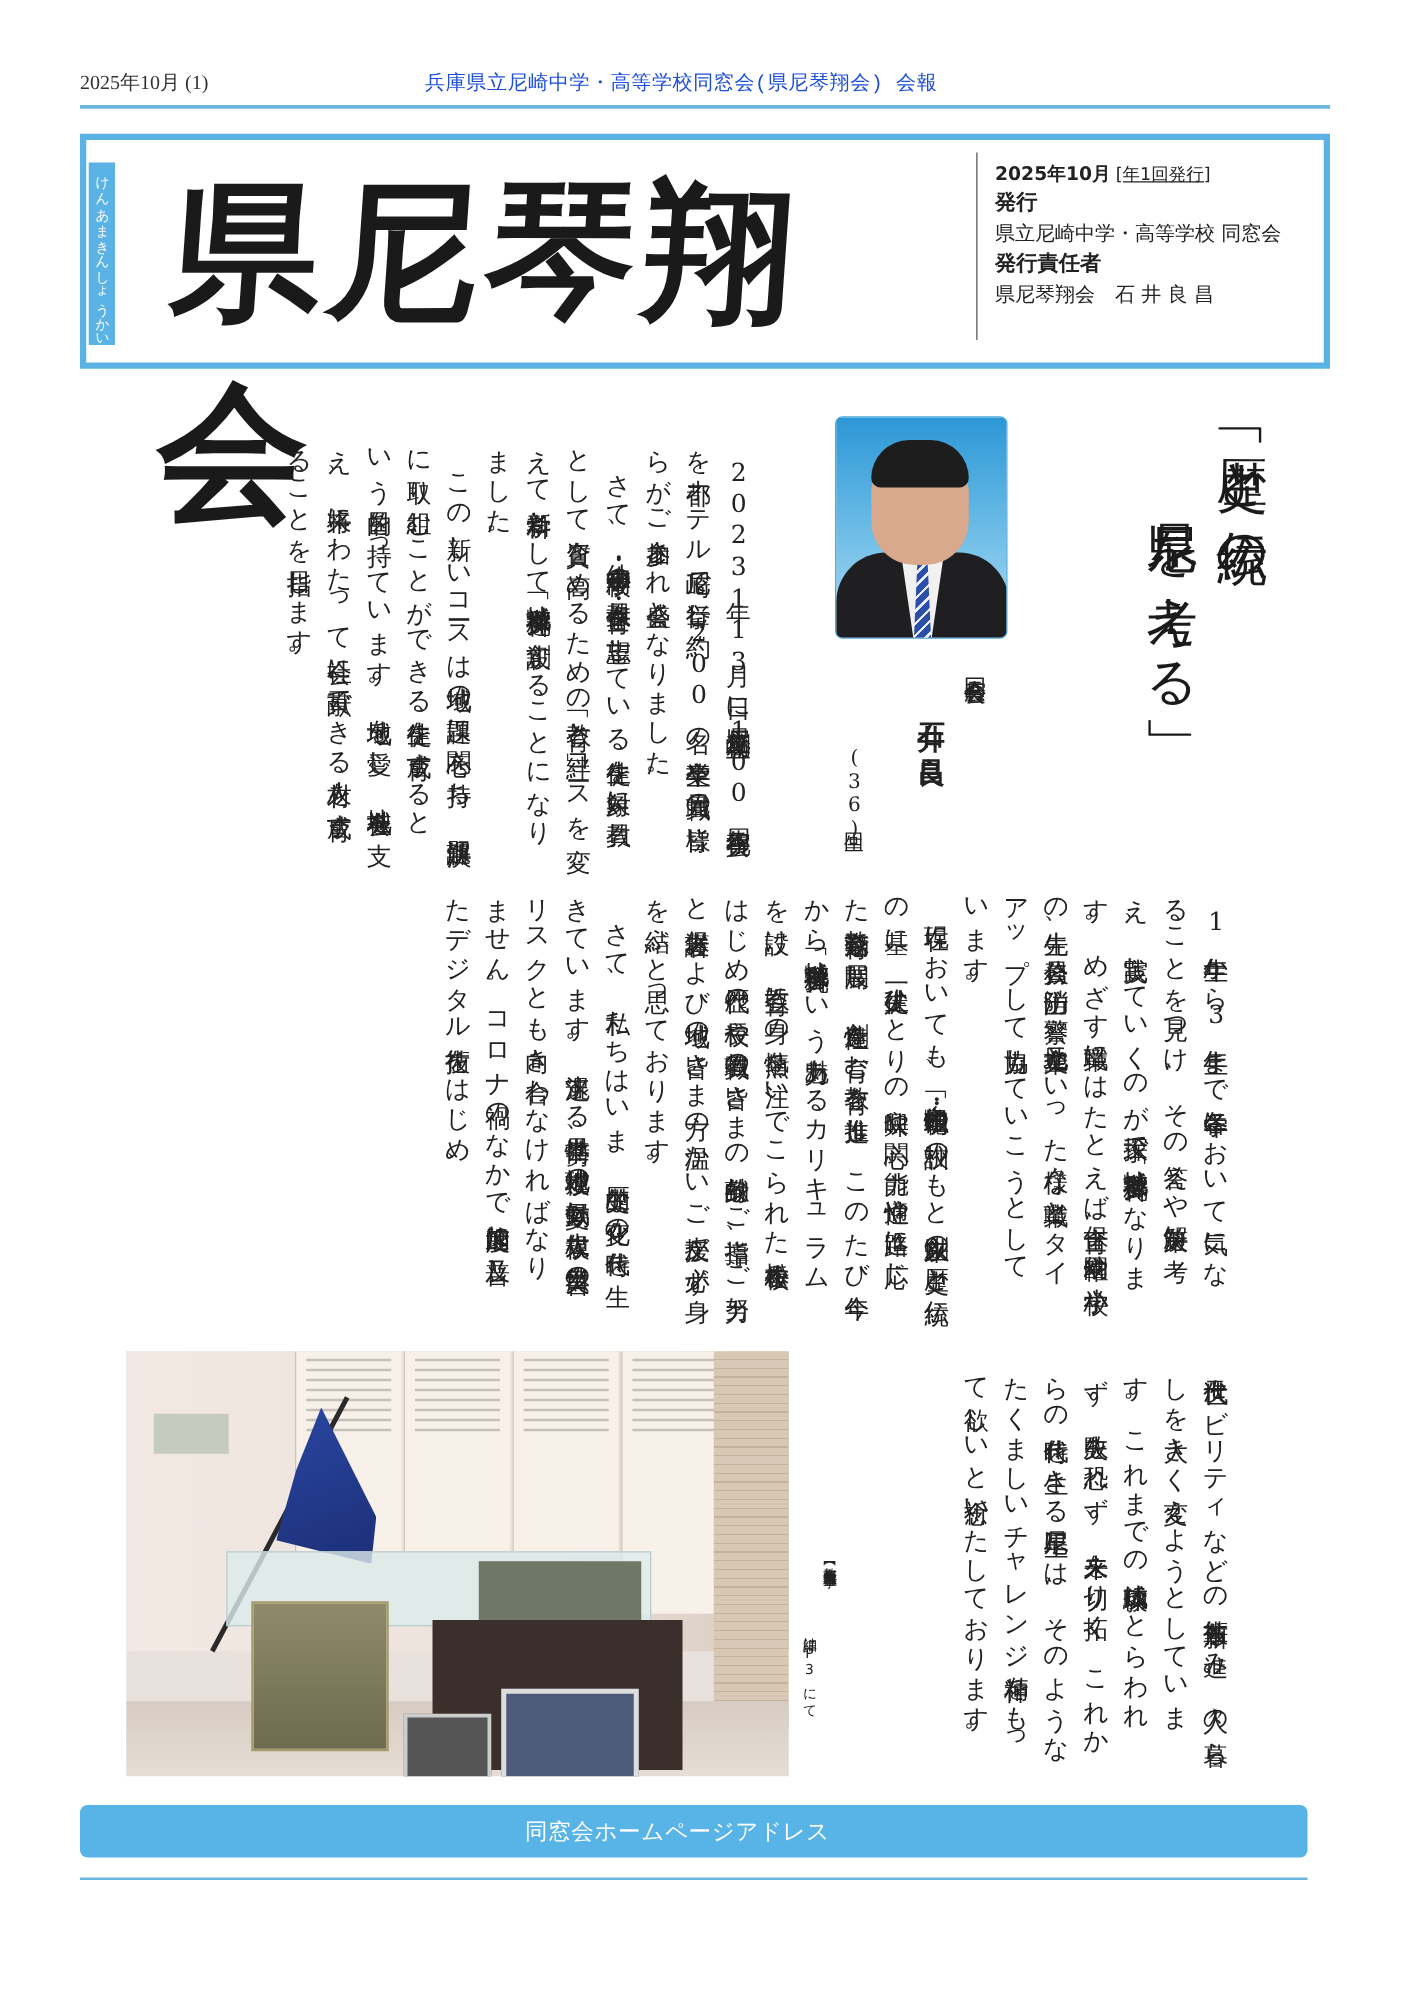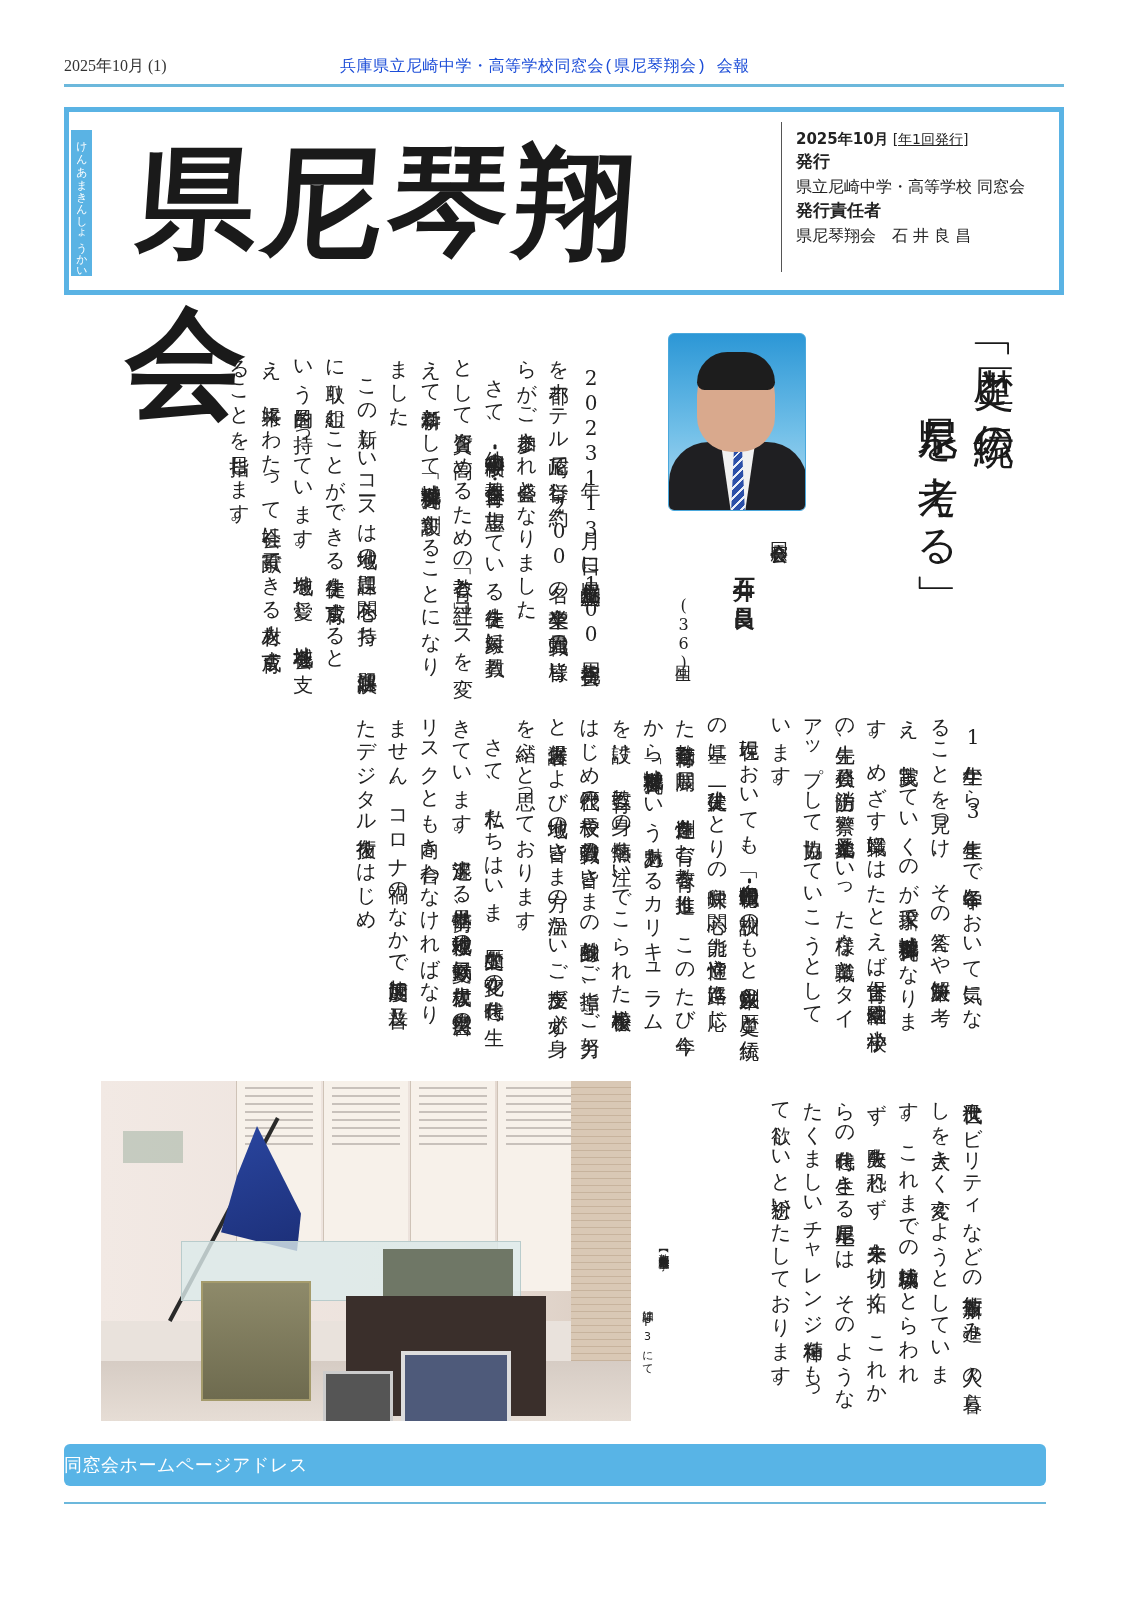--- a/index.html
+++ b/index.html
@@ -53,21 +53,21 @@
   .photo .cabinet { position: absolute; left: 245px; top: 215px; width: 200px; height: 120px; background: #3a2f2b; }
   .photo .model { position: absolute; left: 282px; top: 168px; width: 130px; height: 50px; background: #6f7766; }
   .photo .frame1 { position: absolute; left: 222px; top: 290px; width: 70px; height: 55px; background: #555; border: 3px solid #ccc; }
   .photo .frame2 { position: absolute; left: 300px; top: 270px; width: 110px; height: 80px; background: #4e5a7a; border: 4px solid #ddd; }
   .photo .floor { position: absolute; left: 0; top: 280px; width: 530px; height: 60px; background: linear-gradient(180deg, #d6ccc4, #e6ddd5); }
 
   .caption { position: absolute; font-family: "DejaVu Sans", sans-serif; font-size: 11px; color: #222; line-height: 14px; letter-spacing: 0.5px; }
   .caption.c1 { left: 656px; top: 1245px; }
   .caption.c2 { left: 640px; top: 1302px; }
 
-  .url-bar { position: absolute; left: 64px; top: 1444px; width: 982px; height: 42px; background: #58b4e6; border-radius: 6px; color: #fff; display: flex; align-items: center; justify-content: space-between; font-family: "DejaVu Sans", sans-serif; font-size: 18px; letter-spacing: 0.5px; }
+  .url-bar { position: absolute; left: 64px; top: 1444px; width: 982px; height: 42px; background: #58b4e6; border-radius: 6px; color: #fff; display: flex; align-items: center; justify-content: center; font-family: "DejaVu Sans", sans-serif; font-size: 18px; letter-spacing: 0.5px; }
   .url-bar .label { margin-right: 26px; }
   .url-bar .url { font-family: "DejaVu Sans Mono", monospace; font-size: 19px; }
   .rule-bottom { position: absolute; left: 64px; top: 1502px; width: 982px; height: 2px; background: #6cb8dc; }
 </style>
 </head>
 <body>
 
 <div class="top-header">
   <span class="date">2025年10月 (1)</span>
   <span class="org">兵庫県立尼崎中学・高等学校同窓会(県尼琴翔会) 会報</span>

